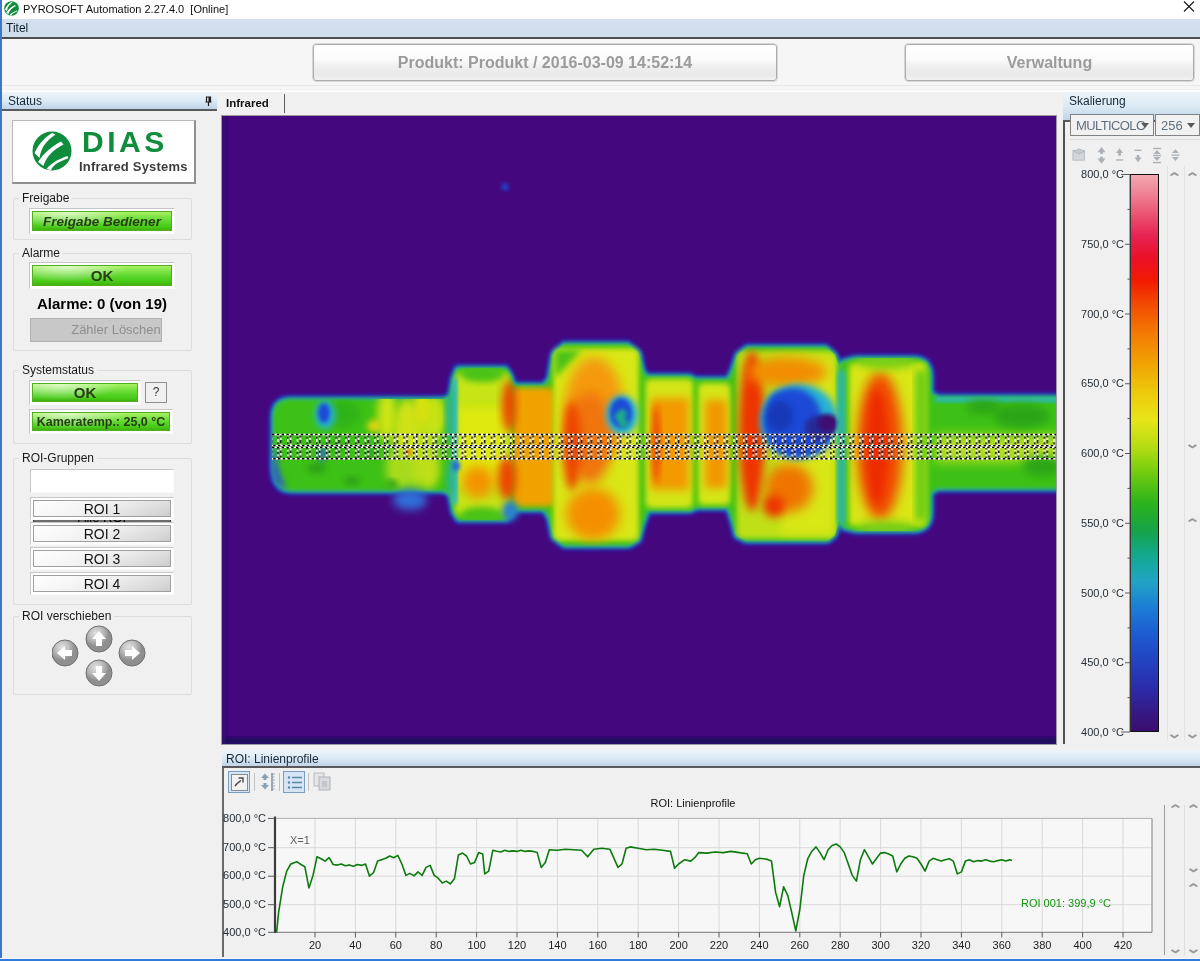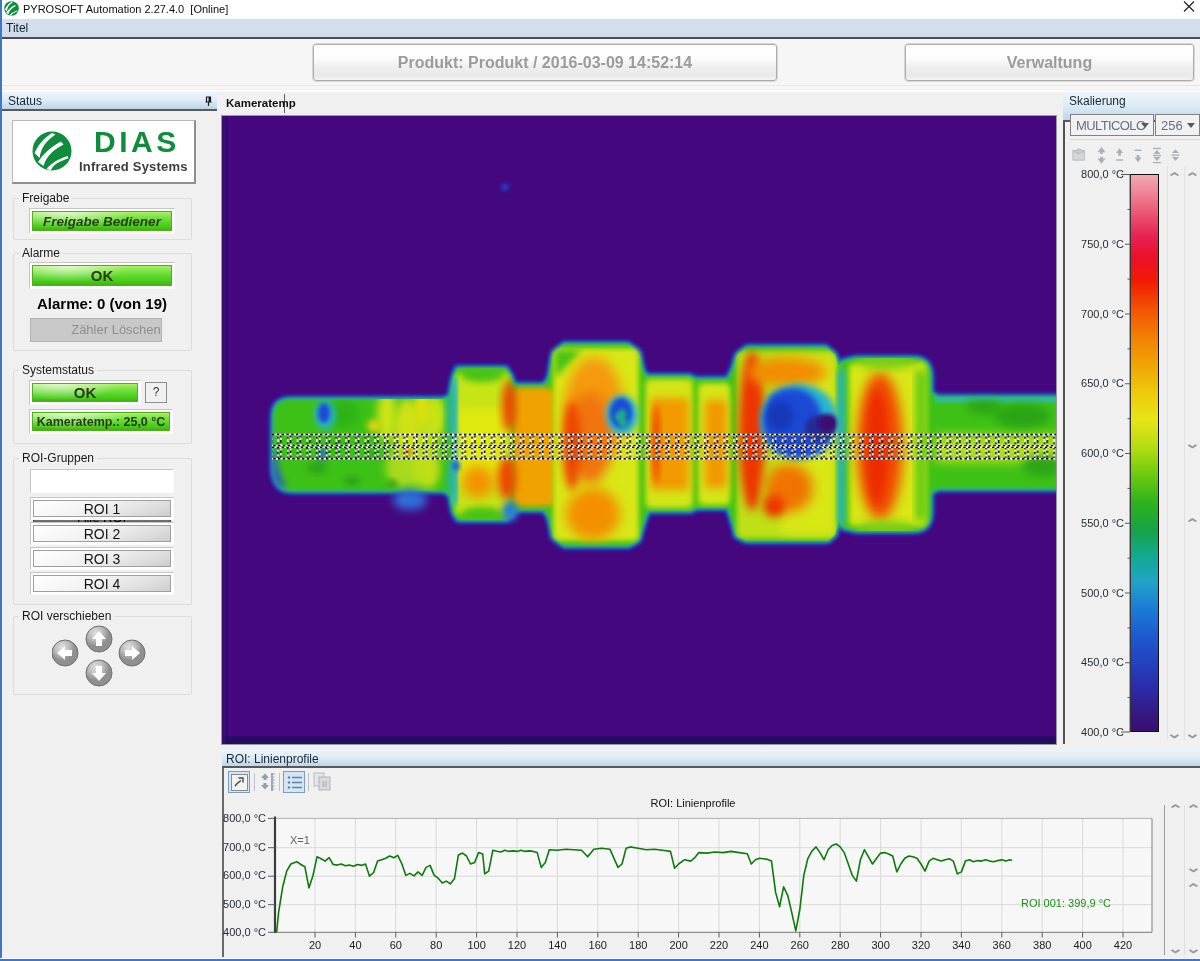--- a/index.html
+++ b/index.html
@@ -72,21 +72,21 @@
       <path d="M5.5 1 v5" stroke="#1a1a1a" stroke-width="2" fill="none"></path>
     </svg>
 
     <div style="position:absolute;left:10px;top:28px;width:181px;height:61px;background:#fff;border:1px solid #b9b9b9;border-right:2px solid #8f8f8f;border-bottom:2px solid #8f8f8f;"></div>
     <svg style="position:absolute;left:30px;top:39px" width="40" height="40" viewBox="0 0 40 40">
       <circle cx="20" cy="20" r="19.5" fill="#0f8c3c"></circle>
       <path d="M2.5 22 C8 10.5, 14 6, 20 2 L23.5 3.5 C15 9.5, 9.5 15, 7.5 27 Z" fill="#fff"></path>
       <path d="M6 31 C12 22, 19 16, 29 10.5 L31.5 13.5 C22 18.5, 14.5 24.5, 11.5 35 Z" fill="#fff"></path>
       <path d="M14.5 38 C19.5 32, 25.5 28.5, 35.5 25 L36.3 27.3 C27.5 30.5, 21 33.5, 19 39.3 Z" fill="#fff"></path>
     </svg>
-    <div style="position:absolute;left:92px;top:33px;font-size:30px;font-weight:bold;color:#0f8c3c;letter-spacing:3.5px;">DIAS</div>
+    <div style="position:absolute;left:80px;top:33px;font-size:30px;font-weight:bold;color:#0f8c3c;letter-spacing:3.5px;">DIAS</div>
     <div style="position:absolute;left:77px;top:67px;font-size:13px;font-weight:bold;color:#3c3c3c;letter-spacing:0.2px;">Infrared Systems</div>
 
     <div class="grp" style="left:11px;top:106px;width:177px;height:40px;"></div>
     <div class="grplabel" style="left:17px;top:99px;">Freigabe</div>
     <div class="plate" style="left:27px;top:116px;width:146px;height:26px;">
         <div class="gfill" style="font-size:13.5px;font-style:italic;">Freigabe Bediener</div>
       </div>
 
     <div class="grp" style="left:11px;top:161px;width:177px;height:96px;"></div>
     <div class="grplabel" style="left:17px;top:154px;">Alarme</div>
@@ -140,21 +140,21 @@
         <circle cx="13" cy="28" r="13" fill="url(#circg)" stroke="#707070"></circle>
         <path d="M5 28 l8 -7 v4 h7 v6 h-7 v4 z" fill="#fff"></path>
         <circle cx="80" cy="28" r="13" fill="url(#circg)" stroke="#707070"></circle>
         <path d="M88 28 l-8 -7 v4 h-7 v6 h7 v4 z" fill="#fff"></path>
         <circle cx="47" cy="48" r="13" fill="url(#circg)" stroke="#707070"></circle>
         <path d="M47 56 l-7 -8 h4 v-7 h6 v7 h4 z" fill="#fff"></path>
       </g>
     </svg>
   </div>
 
-  <div class="abs" id="tab">Kameratemp</div>
+  <div class="abs" id="tab">Infrared</div>
   <div class="abs" id="imgwrap" style="left:221px;top:115px;width:834px;height:628px;border:1px solid #9a9a9a;background:#45077e;overflow:hidden;">
   <svg width="836" height="628" viewBox="0 0 836 628" style="position:absolute;left:0;top:0;">
     <defs>
       <filter id="b2" x="-30%" y="-30%" width="160%" height="160%">
             <feGaussianBlur stdDeviation="2"></feGaussianBlur>
           </filter>
       <filter id="b3" x="-30%" y="-30%" width="160%" height="160%">
             <feGaussianBlur stdDeviation="3"></feGaussianBlur>
           </filter>
       <filter id="b4" x="-40%" y="-40%" width="180%" height="180%">

